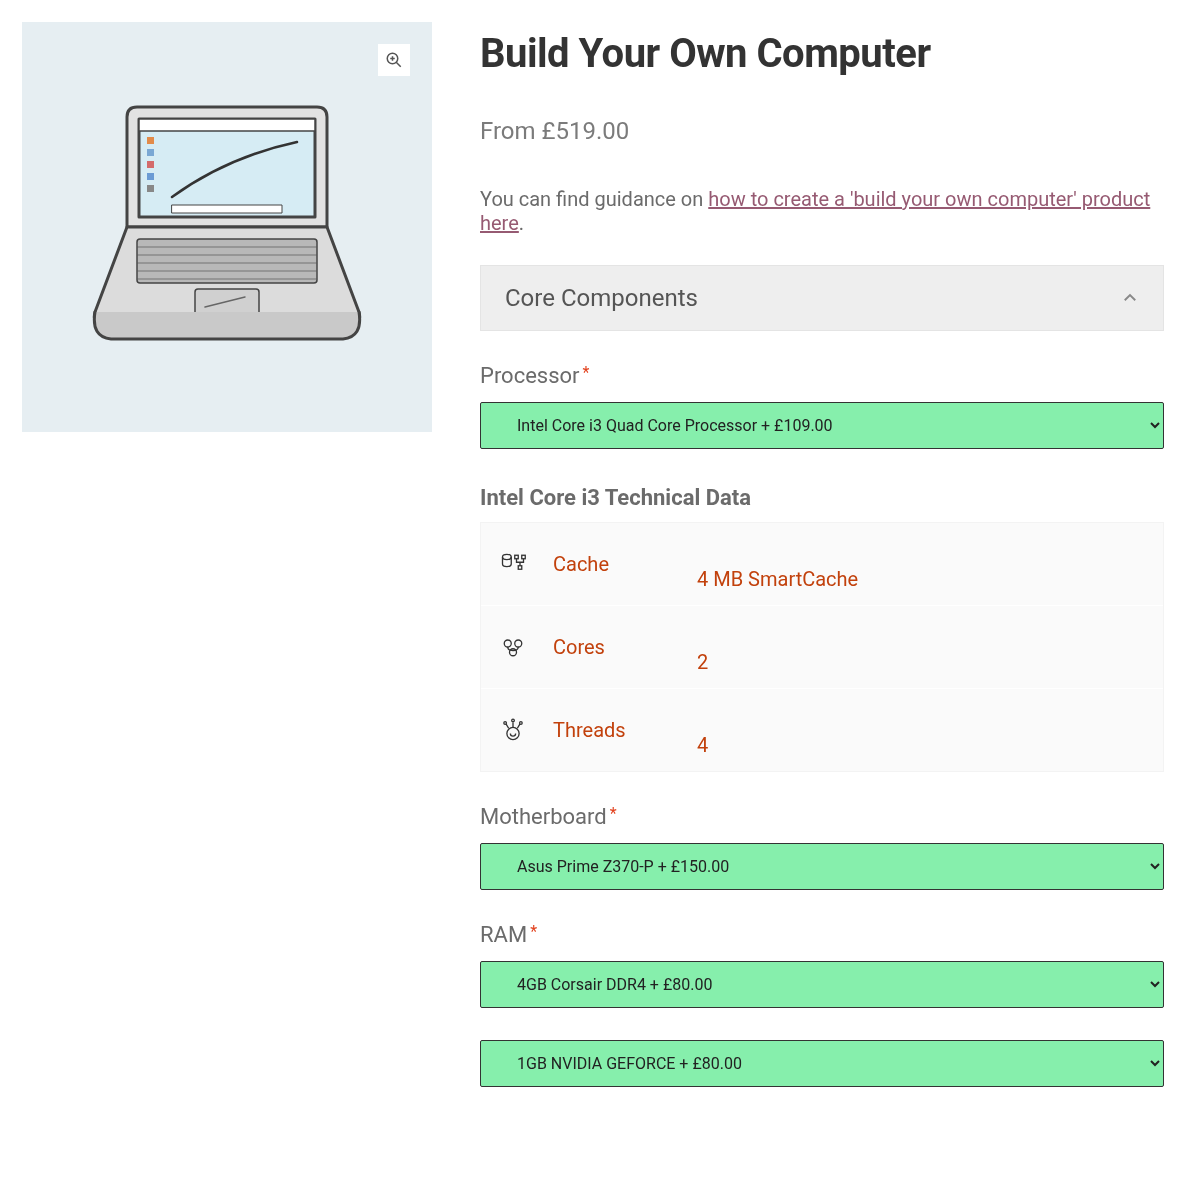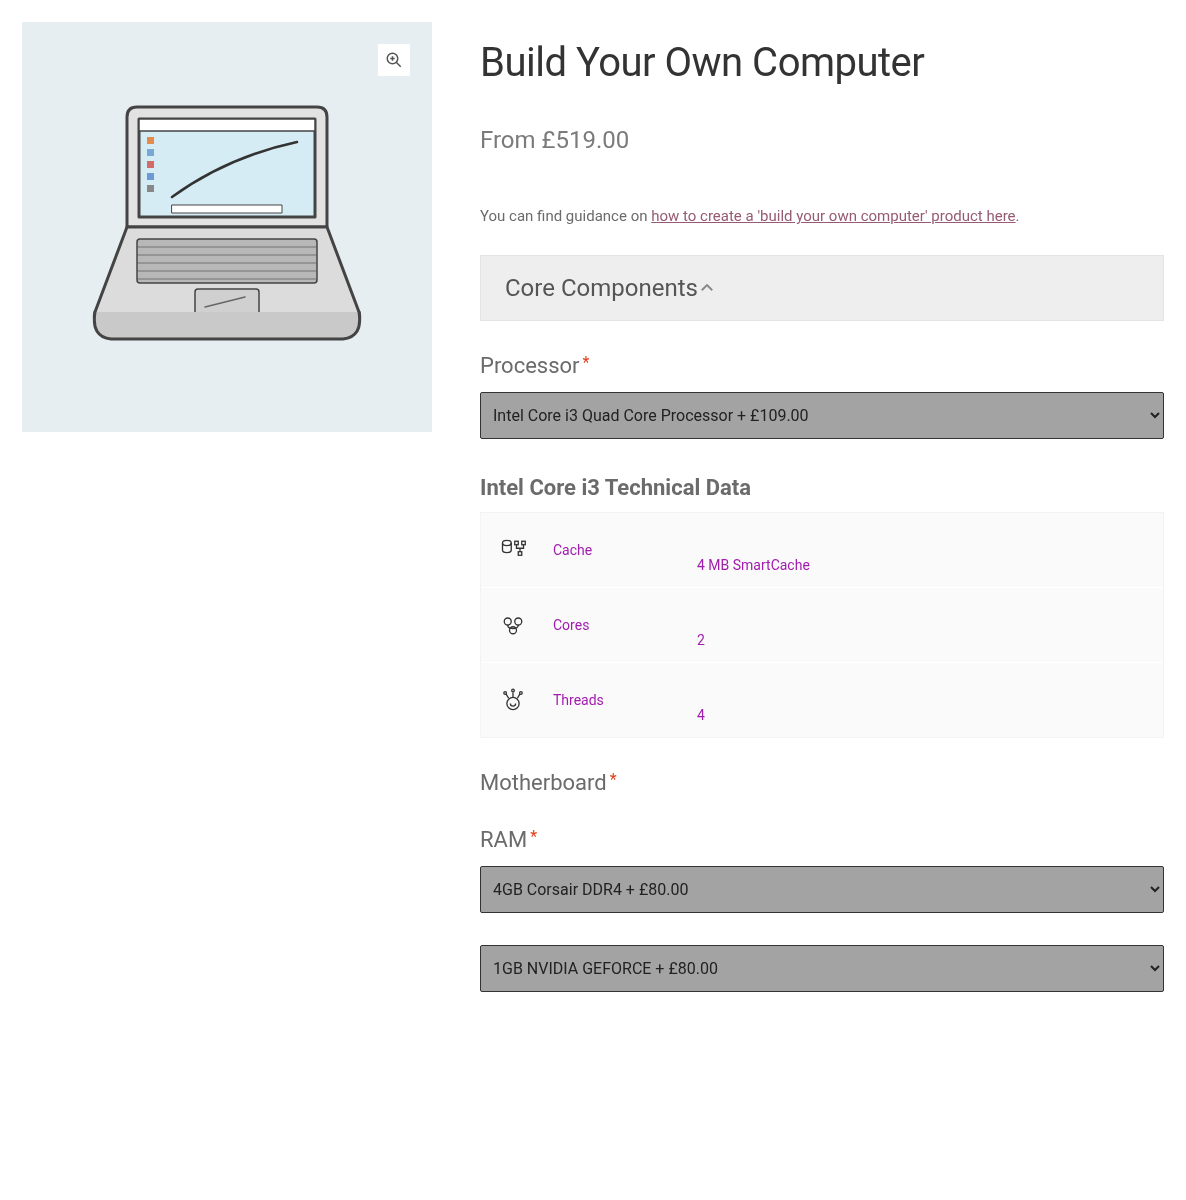--- a/index.html
+++ b/index.html
@@ -30,46 +30,47 @@
     background: #fff;
     display: flex; align-items: center; justify-content: center;
     cursor: pointer;
   }
   .zoom-btn svg { width: 18px; height: 18px; stroke: #555; fill: none; stroke-width: 2; }
 
   .laptop-svg { width: 300px; height: 260px; }
 
   h1.product-title {
     font-size: 40px;
-    font-weight: 400;
+    font-weight: 700;
     color: #333;
     letter-spacing: -0.5px;
-    margin-top: 17px;
+    margin-top: 8px;
   }
   .price-line {
     margin-top: 40px;
     font-size: 24px;
     color: #7b7b7b;
     font-weight: 400;
   }
   .guidance {
-    margin-top: 53px;
-    font-size: 15px;
+    margin-top: 42px;
+    font-size: 20px;
     color: #6b6b6b;
   }
   .guidance a {
     color: #965a72;
     text-decoration: underline;
   }
 
   .accordion {
     margin-top: 30px;
     background: #eee;
     border: 1px solid #e4e4e4;
     display: flex;
+    justify-content: space-between;
     align-items: center;
     padding: 18px 24px;
     cursor: pointer;
   }
   .accordion-title {
     font-size: 24px;
     color: #555;
     font-weight: 400;
   }
   .chevron { width: 18px; height: 18px; stroke: #888; stroke-width: 2.5; fill: none; }
@@ -79,23 +80,23 @@
     font-size: 22px;
     color: #6b6b6b;
     font-weight: 400;
     margin-bottom: 14px;
   }
   .req { color: #e2401c; font-size: 16px; margin-left: 3px; vertical-align: top; }
 
   select.field-select {
     width: 100%;
     font-size: 16px;
-    padding: 12px 8px;
+    padding: 12px 32px;
     border: 1px solid #333;
-    background: #a3a3a3;
+    background: #86efac;
     color: #222;
     appearance: auto;
     font-family: inherit;
     border-radius: 2px;
   }
 
   .tech-title {
     margin-top: 36px;
     font-size: 22px;
     color: #6b6b6b;
@@ -104,22 +105,22 @@
   .tech-table {
     margin-top: 12px;
     background: #fafafa;
     border: 1px solid #f3f3f3;
   }
   .tech-row {
     display: flex;
     align-items: center;
     padding: 14px 16px;
     gap: 24px;
-    color: #a21caf;
-    font-size: 14px;
+    color: #c2410c;
+    font-size: 20px;
   }
   .tech-row + .tech-row { border-top: 1px solid #fff; }
   .tech-icon { flex: 0 0 32px; display:flex; align-items:center; justify-content:center; }
   .tech-icon svg { width: 28px; height: 28px; stroke: #333; fill: none; stroke-width: 1.5; }
   .tech-key { flex: 0 0 120px; }
   .tech-val { flex: 1; margin-top: 30px; }
 </style>
 </head>
 <body>
 
@@ -240,20 +241,23 @@
         </div>
         <div class="tech-key">Threads</div>
         <div class="tech-val">4</div>
       </div>
     </div>
 
     <div class="field-block">
       <div class="field-label">
         <span>Motherboard</span><span class="req">*</span>
       </div>
+      <select class="field-select">
+        <option>Asus Prime Z370-P + £150.00</option>
+      </select>
     </div>
 
     <div class="field-block">
       <div class="field-label">
         <span>RAM</span><span class="req">*</span>
       </div>
       <select class="field-select">
         <option>4GB Corsair DDR4 + £80.00</option>
       </select>
     </div>

